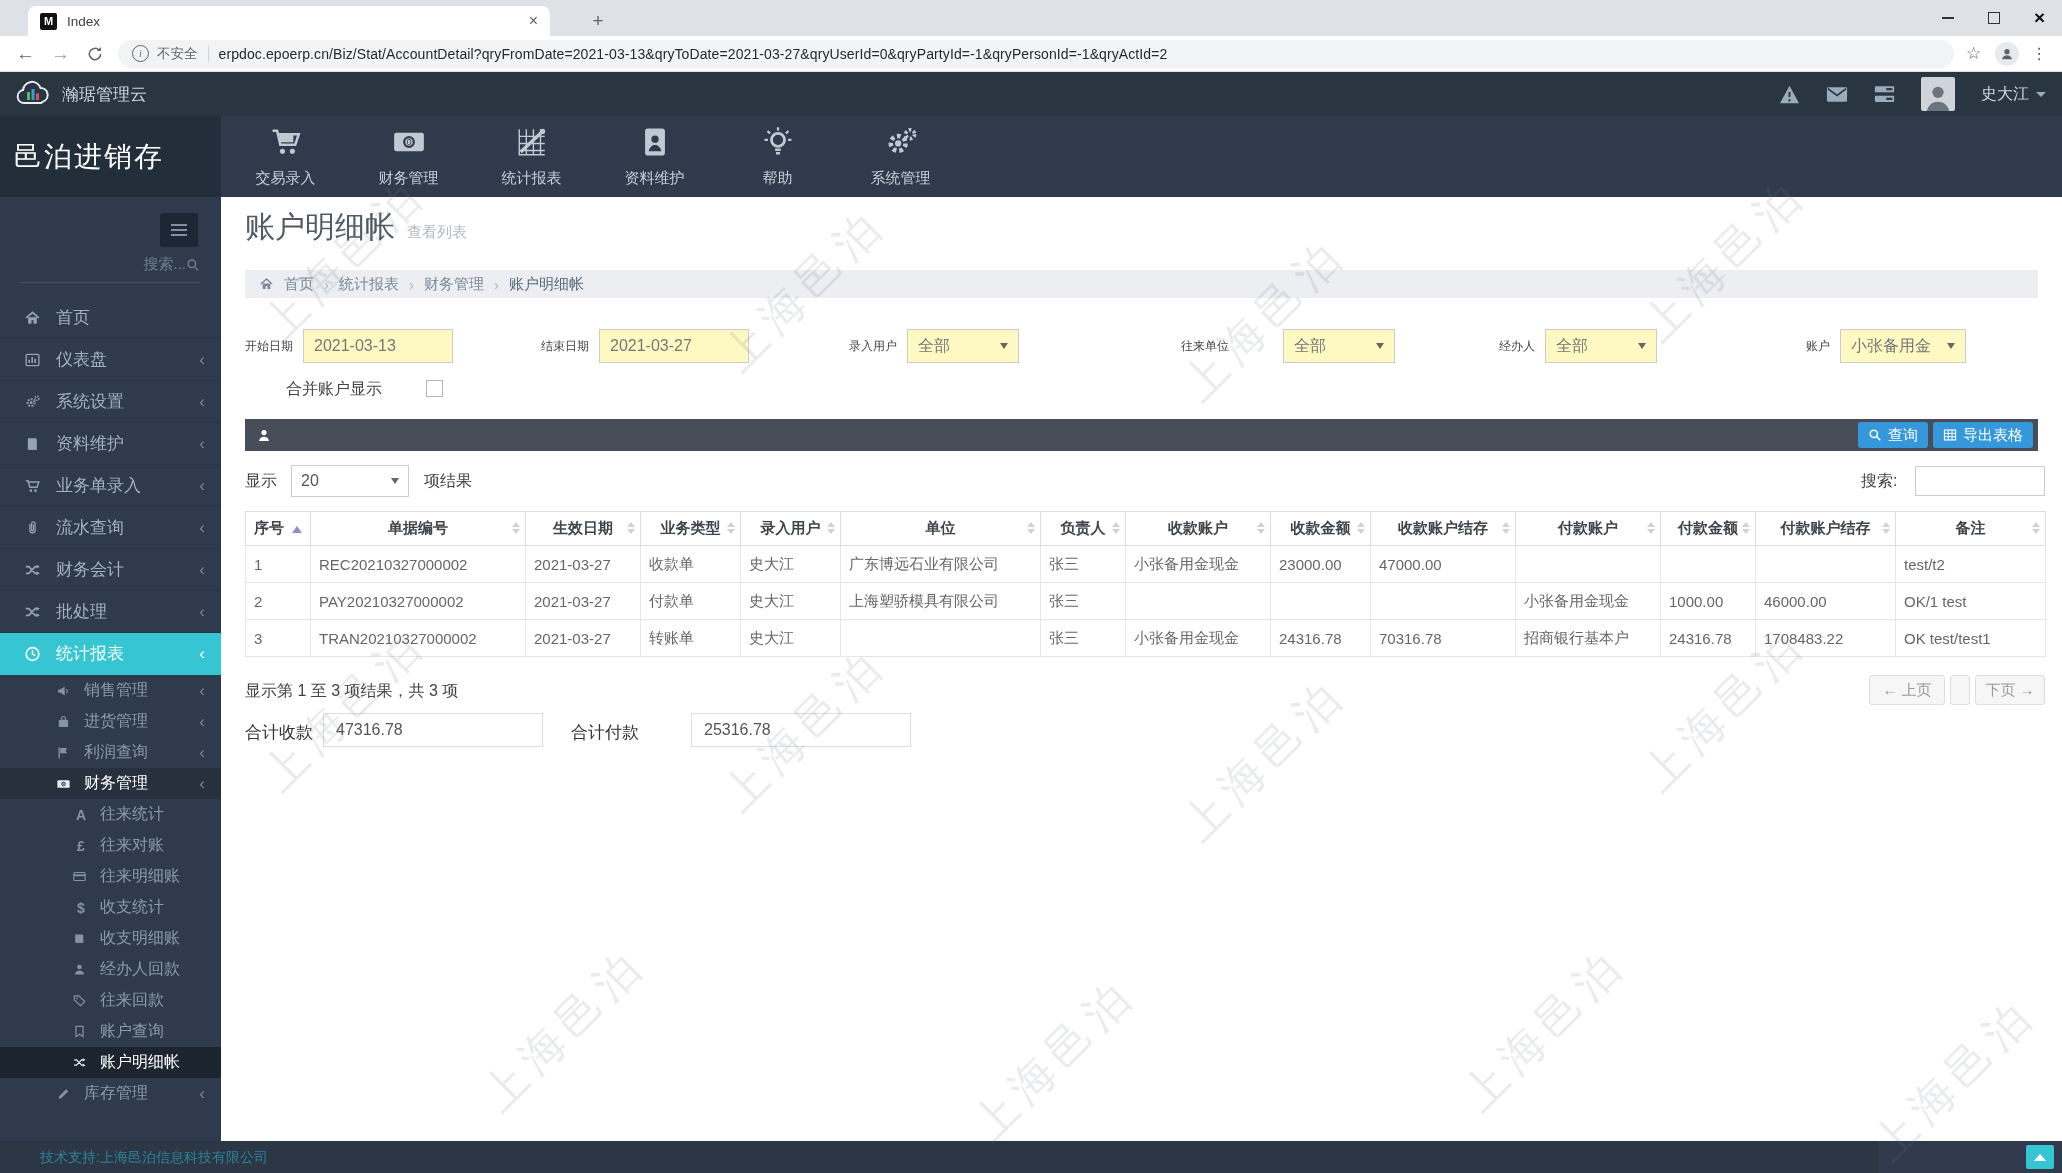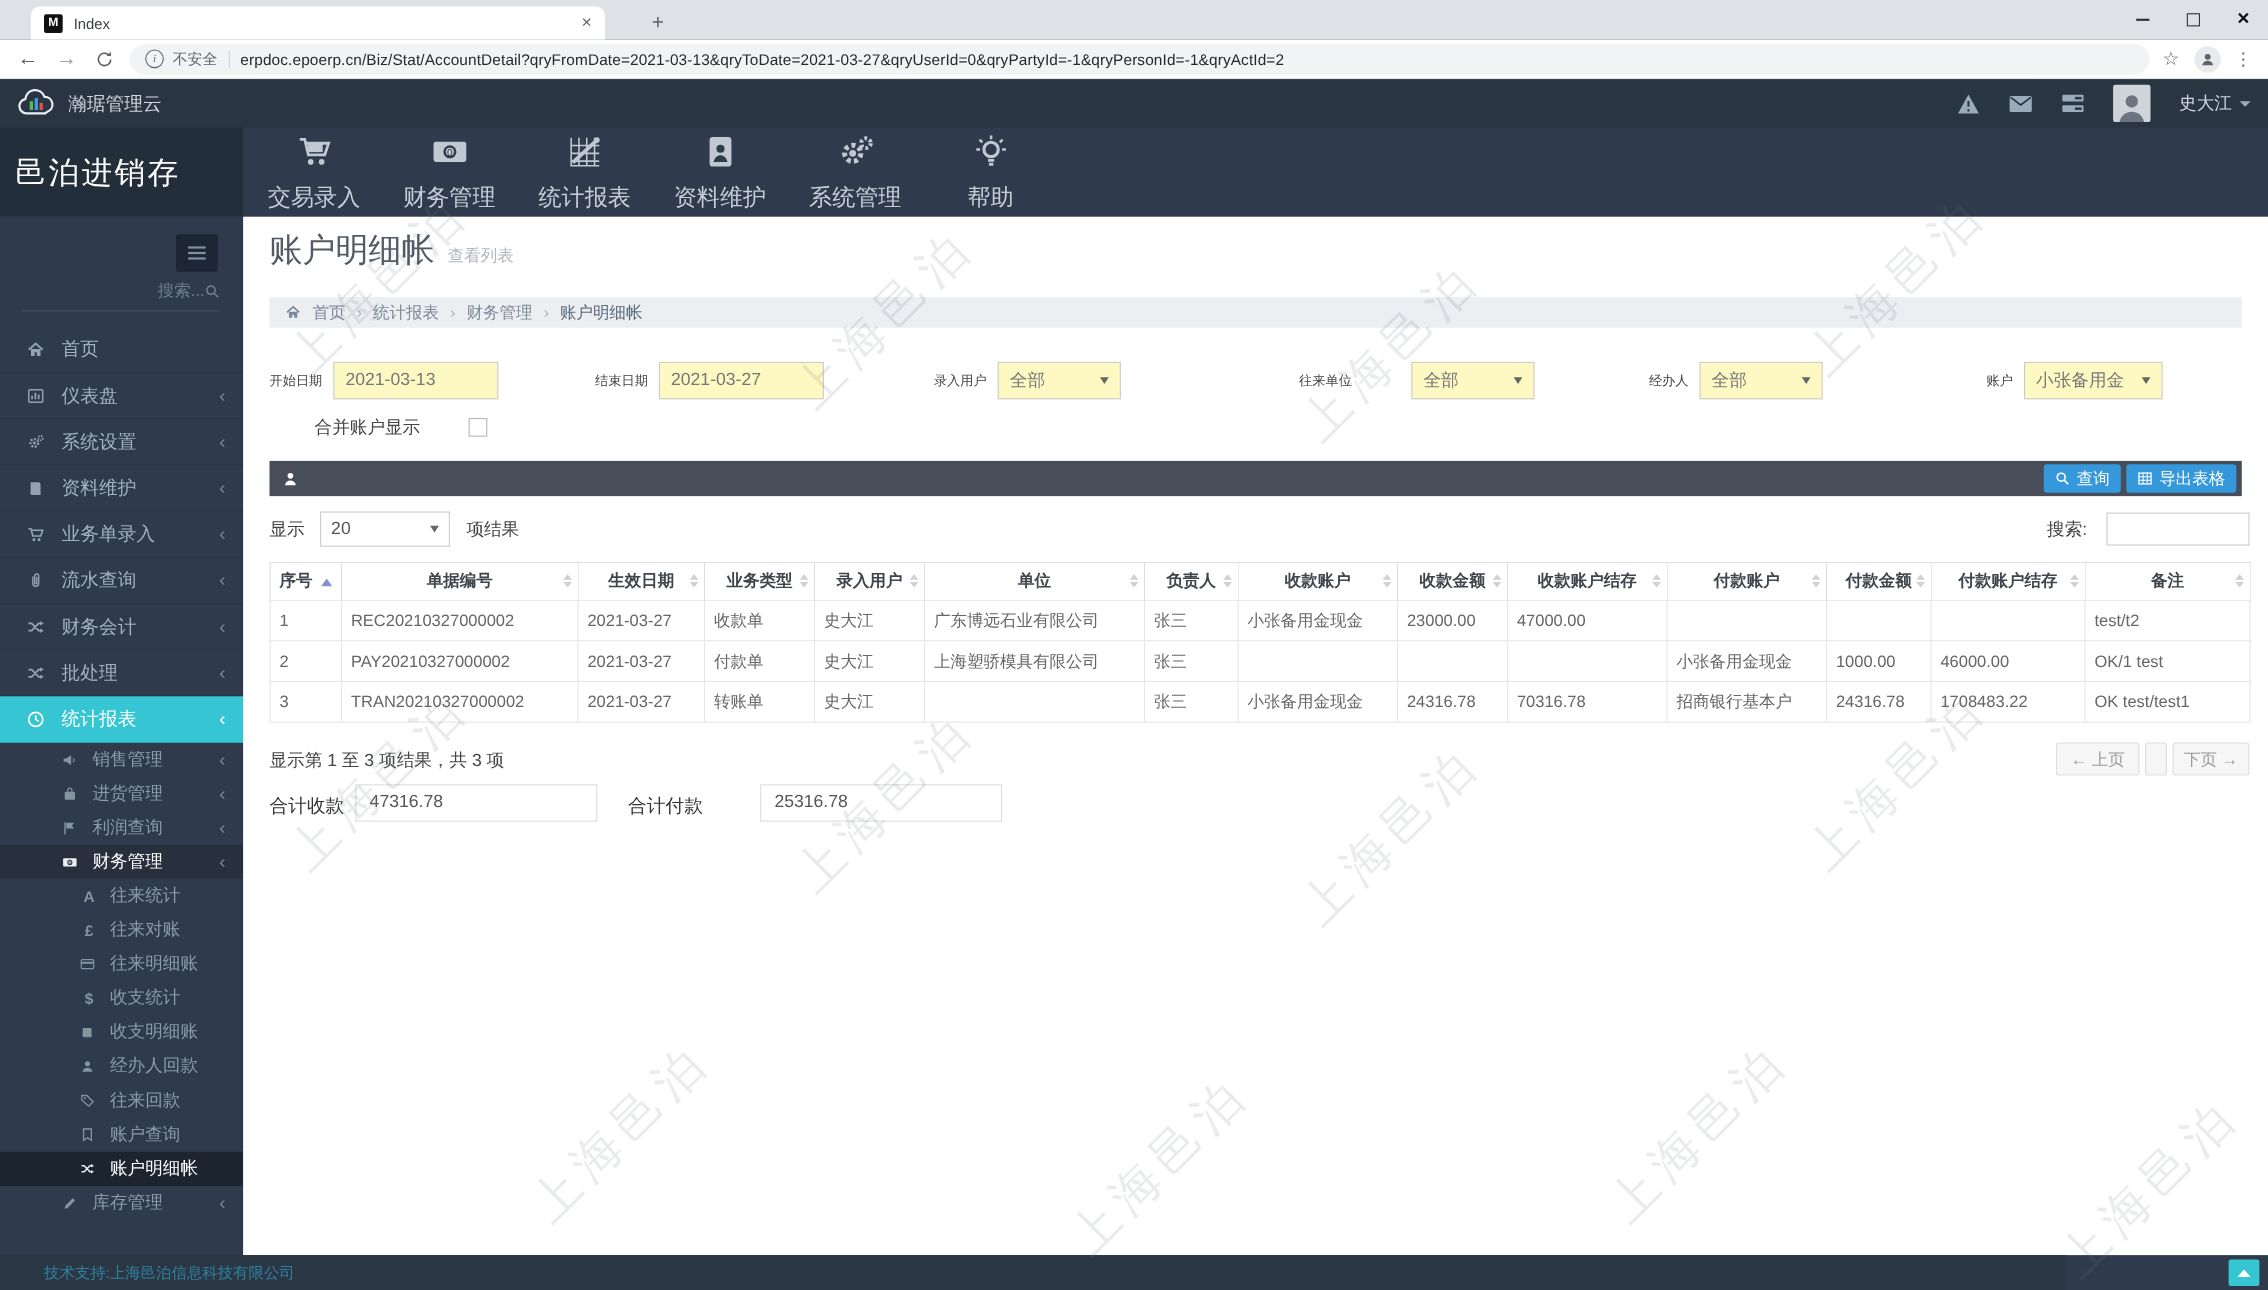--- a/index.html
+++ b/index.html
@@ -52,21 +52,21 @@
   .uname{color:#cfd8e0;font-size:16px;display:flex;align-items:center;gap:7px;}
   .caret-dn{width:0;height:0;border-left:5px solid transparent;border-right:5px solid transparent;border-top:5px solid #9aabb9;display:inline-block;}
 
   
   .navrow{position:absolute;left:0;top:116px;width:2062px;height:81px;background:#2f3b4c;}
   .brand{position:absolute;left:0;top:0;width:221px;height:81px;background:#232e3b;
        display:flex;align-items:center;}
   .brandtext{margin-left:14px;font-size:28px;color:#fff;letter-spacing:2px;}
   .topnav{position:absolute;left:224px;top:0;height:81px;display:flex;}
   .tn-item{width:123px;height:81px;display:flex;flex-direction:column;align-items:center;justify-content:center;color:#c0c9d2;cursor:pointer;}
-  .tn-item .lbl{font-size:21px;color:#c6cfd8;margin-top:10px;}
+  .tn-item .lbl{font-size:15px;color:#c6cfd8;margin-top:10px;}
 
   
   .sidebar{position:absolute;left:0;top:197px;width:221px;height:944px;background:#2f3b4c;}
   .sbtoggle{position:absolute;left:160px;top:16px;width:38px;height:34px;background:#1d2634;border-radius:2px;
        display:flex;flex-direction:column;align-items:center;justify-content:center;gap:3px;cursor:pointer;}
   .sbtoggle i{display:block;width:16px;height:2px;background:#7f909f;}
   .sbsearch{position:absolute;left:20px;top:58px;width:180px;border-bottom:1px solid #415060;
        display:flex;align-items:center;justify-content:flex-end;padding-bottom:8px;}
   .sbsearch .ph{font-size:15px;color:#6f7f8e;}
   .menu{position:absolute;left:0;top:100px;width:221px;}
@@ -295,36 +295,36 @@
               <rect x="5" y="2.5" width="14" height="19" rx="2" fill="#c0c9d2"></rect>
               <circle cx="12" cy="10" r="2.6" fill="#2f3b4c"></circle>
               <path d="M7.5 18.5c.8-3 2.6-4.3 4.5-4.3s3.7 1.3 4.5 4.3z" fill="#2f3b4c"></path>
             </svg>
         </span>
         <span class="lbl">资料维护</span>
       </div>
       <div class="tn-item">
         <span class="svgi">
           <svg width="36" height="34" viewBox="0 0 24 24">
+              <circle cx="12" cy="10.5" r="4.6" fill="none" stroke="#c0c9d2" stroke-width="2"></circle>
+              <path d="M10 17.5h4M10.6 20h2.8" stroke="#c0c9d2" stroke-width="1.8"></path>
+              <path d="M12 1.5v2.4M4.6 4.2l1.8 1.8M19.4 4.2l-1.8 1.8M2.5 10.5h2.4M19.1 10.5h2.4" stroke="#c0c9d2" stroke-width="1.6"></path>
+            </svg>
+        </span>
+        <span class="lbl">帮助</span>
+      </div>
+      <div class="tn-item">
+        <span class="svgi">
+          <svg width="36" height="34" viewBox="0 0 24 24">
               <circle cx="10" cy="13" r="5.2" fill="none" stroke="#c0c9d2" stroke-width="3.2" stroke-dasharray="2.6 2.1"></circle>
               <circle cx="10" cy="13" r="2.2" fill="#c0c9d2"></circle>
               <circle cx="18.5" cy="6.5" r="3.1" fill="none" stroke="#c0c9d2" stroke-width="2.6" stroke-dasharray="1.8 1.5"></circle>
             </svg>
         </span>
         <span class="lbl">系统管理</span>
-      </div>
-      <div class="tn-item">
-        <span class="svgi">
-          <svg width="36" height="34" viewBox="0 0 24 24">
-              <circle cx="12" cy="10.5" r="4.6" fill="none" stroke="#c0c9d2" stroke-width="2"></circle>
-              <path d="M10 17.5h4M10.6 20h2.8" stroke="#c0c9d2" stroke-width="1.8"></path>
-              <path d="M12 1.5v2.4M4.6 4.2l1.8 1.8M19.4 4.2l-1.8 1.8M2.5 10.5h2.4M19.1 10.5h2.4" stroke="#c0c9d2" stroke-width="1.6"></path>
-            </svg>
-        </span>
-        <span class="lbl">帮助</span>
       </div>
     </div>
   </div>
 
   <div class="sidebar">
     <div class="sbtoggle">
         <i></i>
         <i></i>
         <i></i>
       </div>

